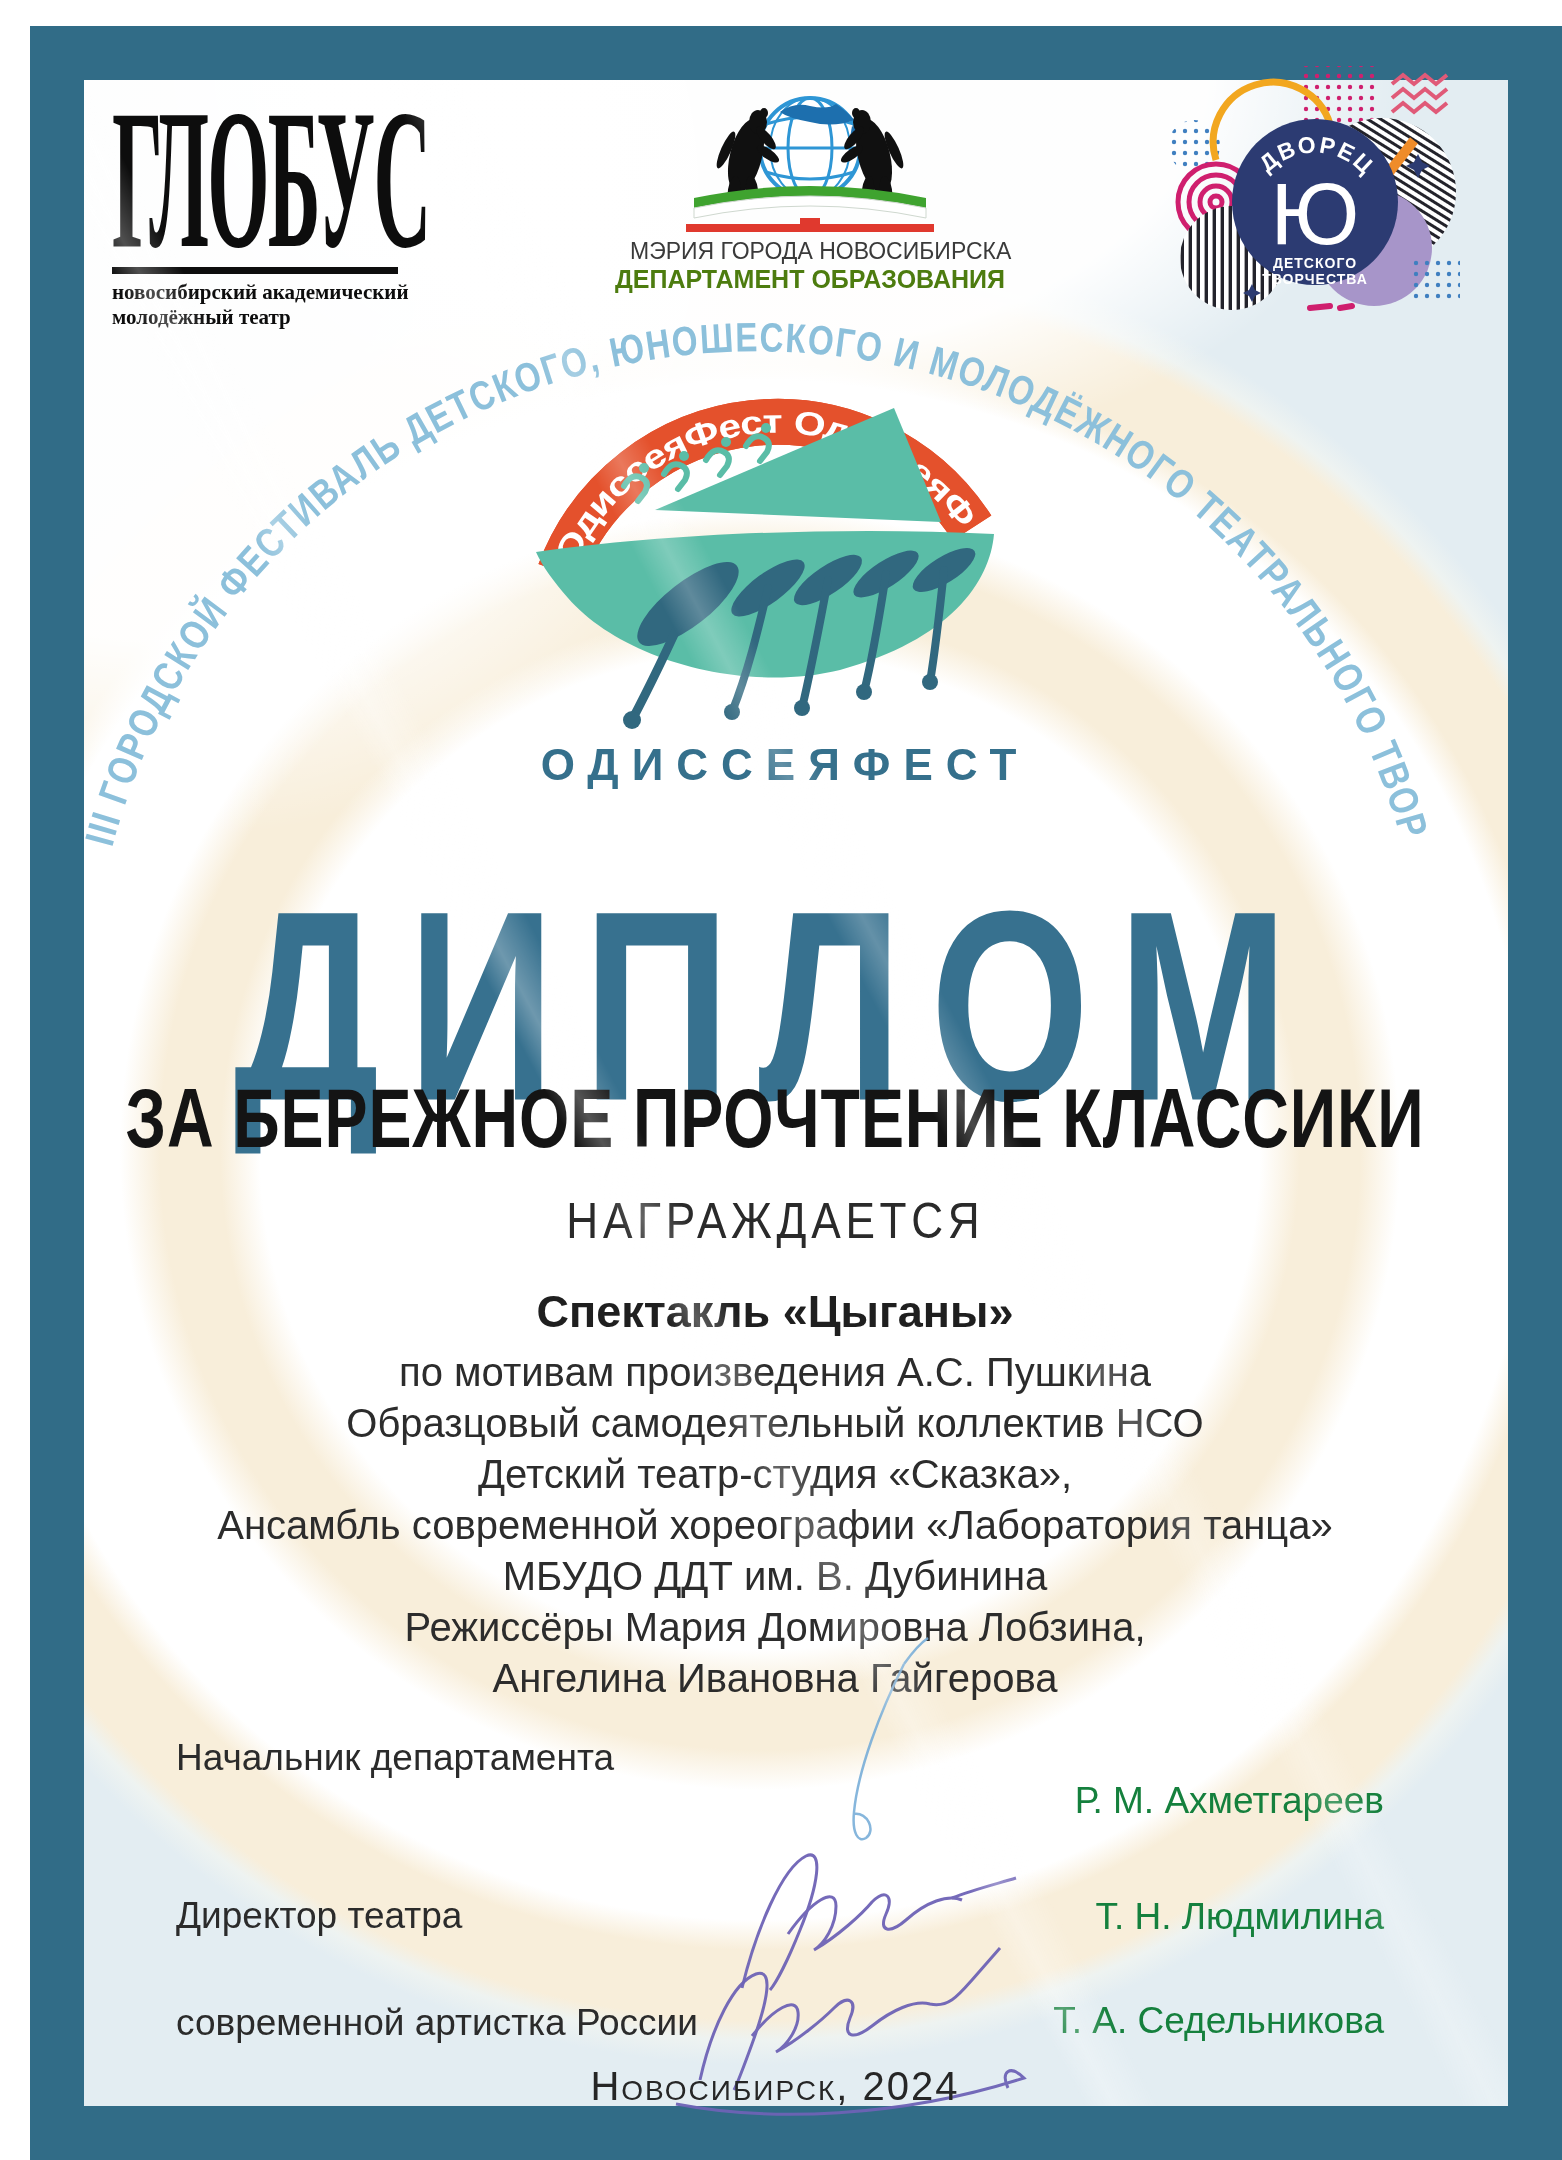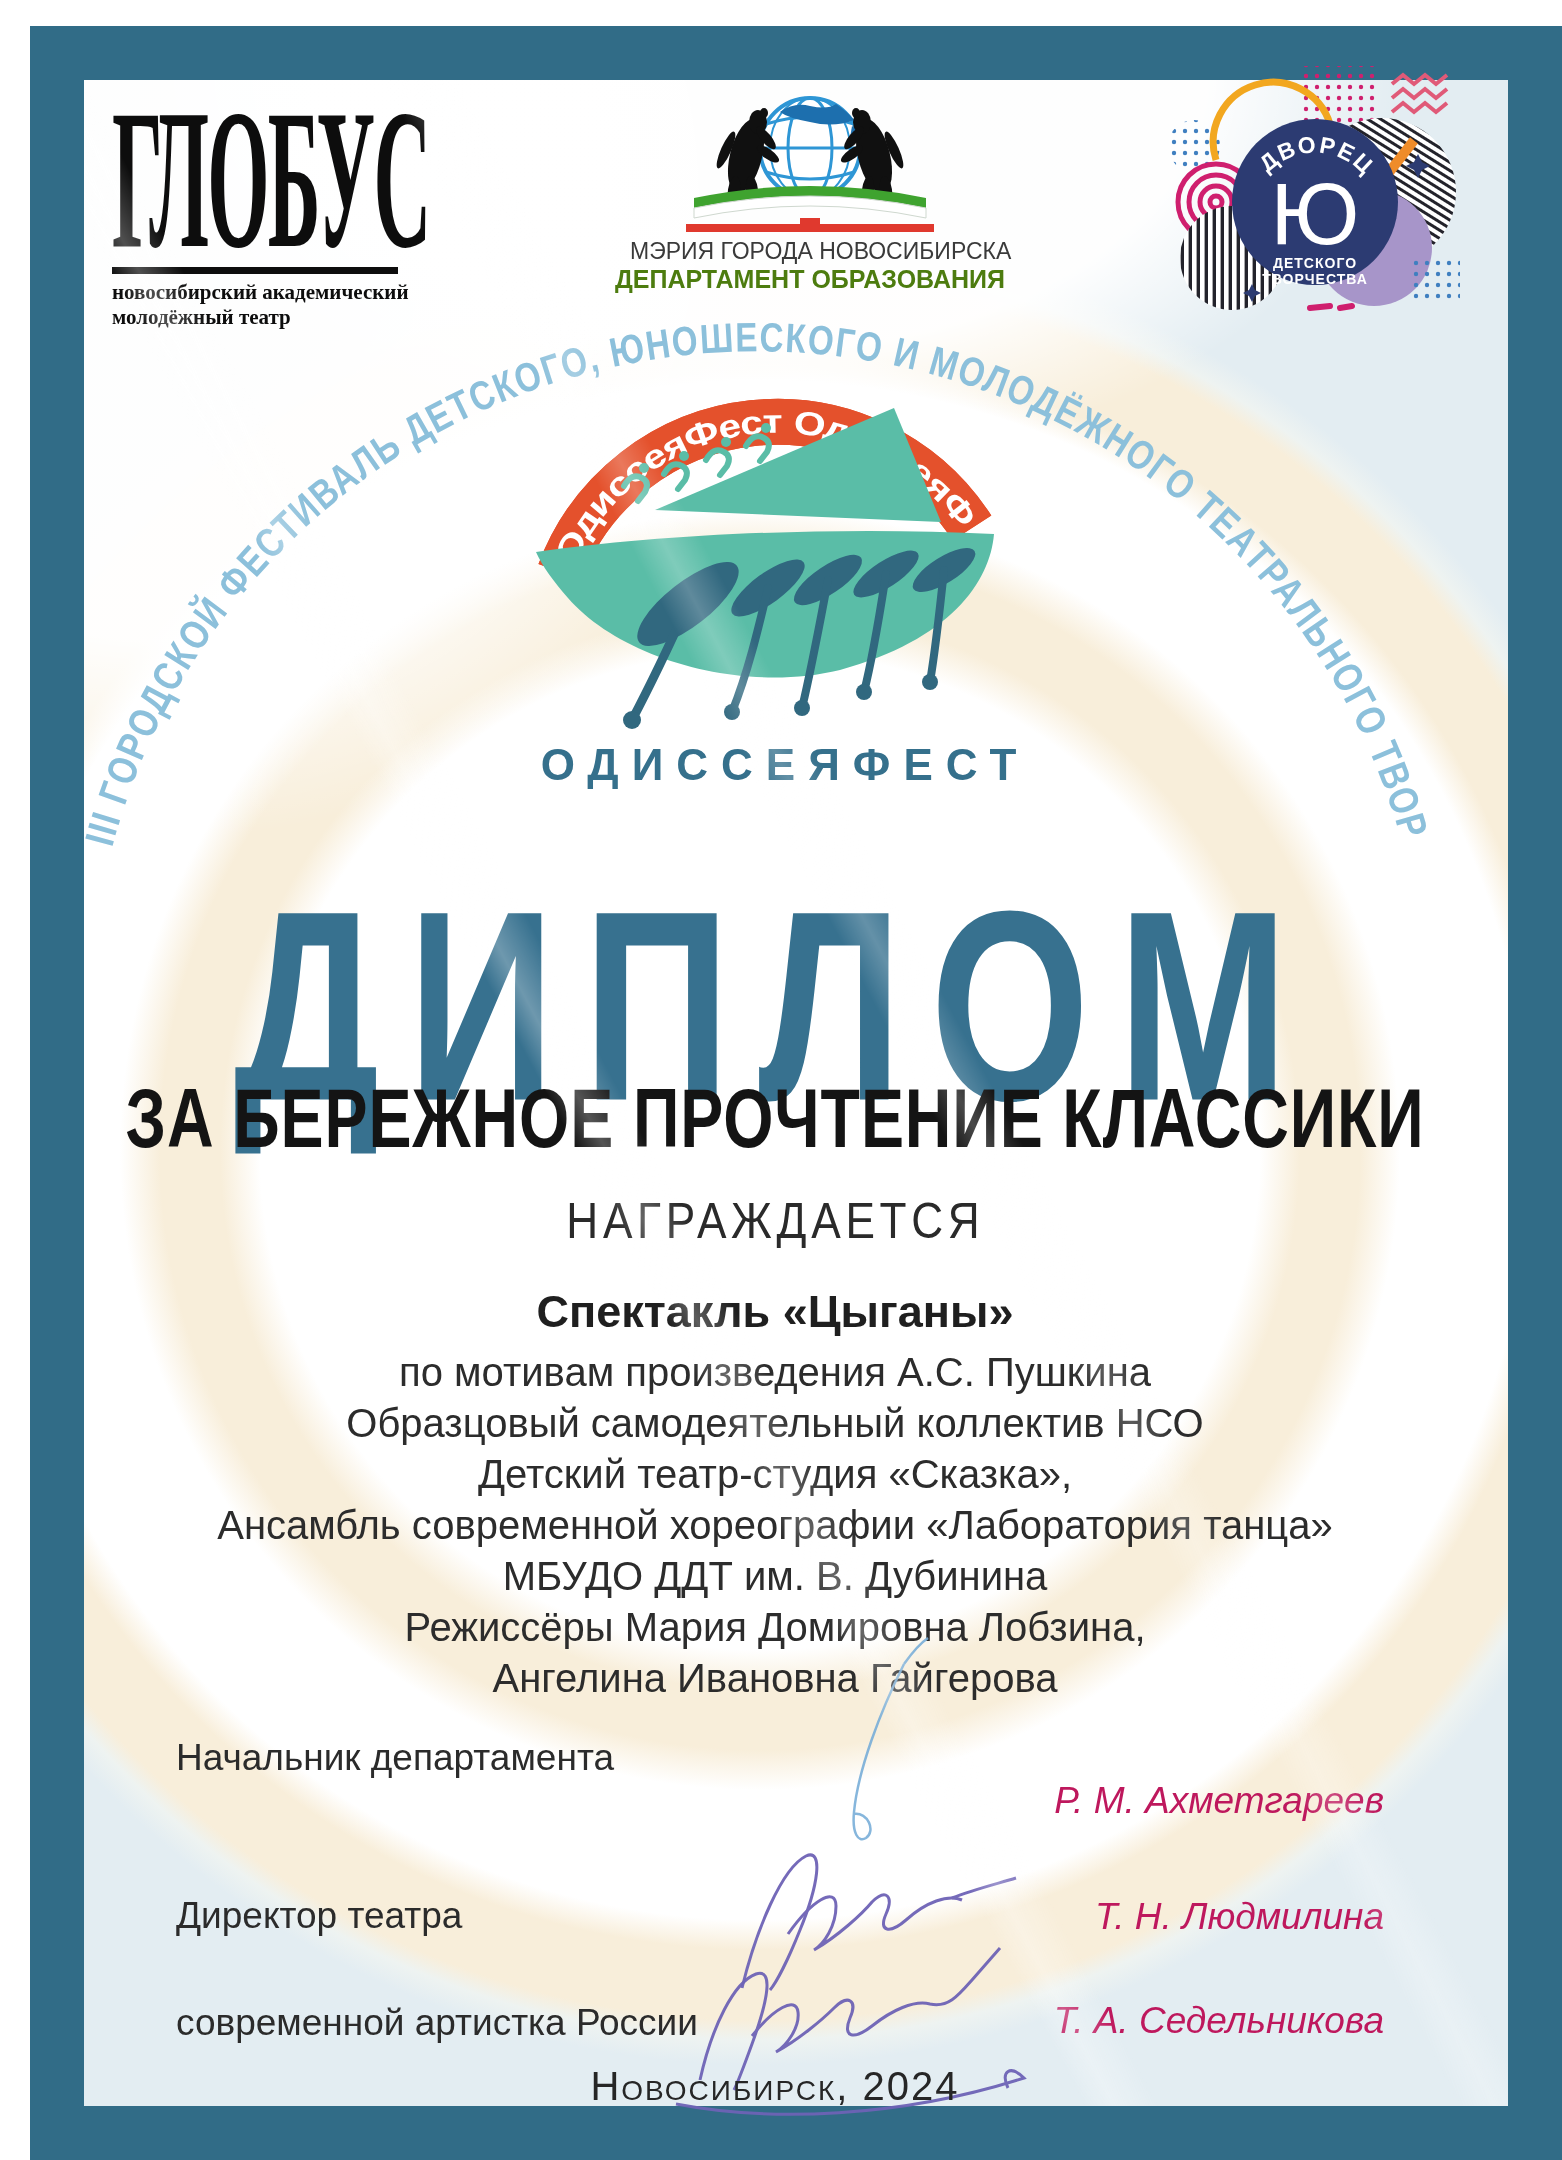--- a/index.html
+++ b/index.html
@@ -43,21 +43,21 @@
   .diploma-title{top:850px;font-size:205px;font-weight:bold;color:#37718f;letter-spacing:28px;}
   .diploma-title span{display:inline-block;transform:scale(1,1.32);transform-origin:top center;}
   .diploma-sub{top:1070px;font-size:76px;font-weight:bold;color:#141414;}
   .diploma-sub span{display:inline-block;transform:scale(0.85,1.1);transform-origin:top center;letter-spacing:1px;}
   .awarded{top:1192px;font-size:47px;color:#2a2a2a;}
   .awarded span{display:inline-block;transform:scale(0.94,1.05);transform-origin:top center;letter-spacing:5px;}
   .recipient{top:1286px;font-size:45px;font-weight:bold;color:#1f1f1f;}
   .body-line{font-size:40px;color:#2c2c2c;}
   
   .role{position:absolute;left:176px;font-size:37px;color:#2b2b2b;white-space:nowrap;}
-  .sig-name{position:absolute;right:178px;font-size:37px;color:#be185d;white-space:nowrap;font-style:italic;}
+  .sig-name{position:absolute;right:178px;font-size:37px;color:#15803d;white-space:nowrap;}
   .footer-line{top:2064px;font-size:40px;color:#262626;font-variant:small-caps;letter-spacing:2px;}
   svg{display:block;}
   .overlay-svg{position:absolute;left:0;top:0;pointer-events:none;}
 </style>
 </head>
 <body>
 
 <div class="page">
 
   <div class="inner-bg"></div>

